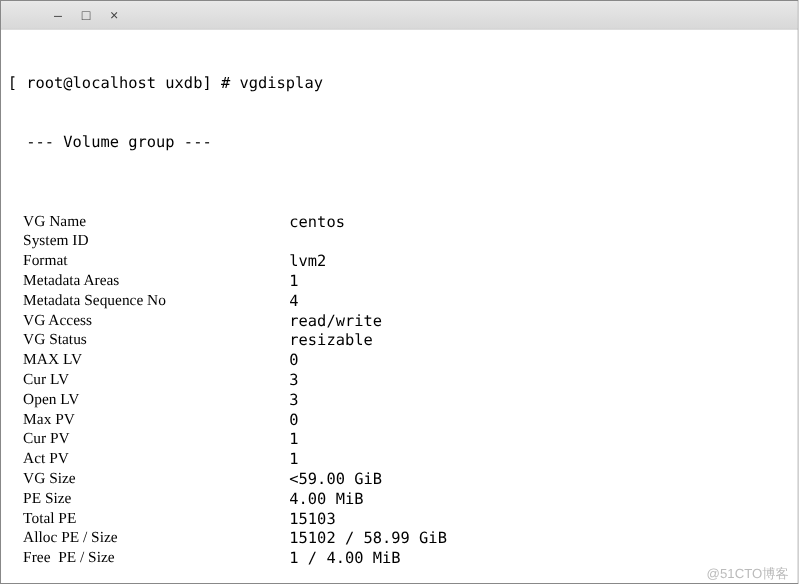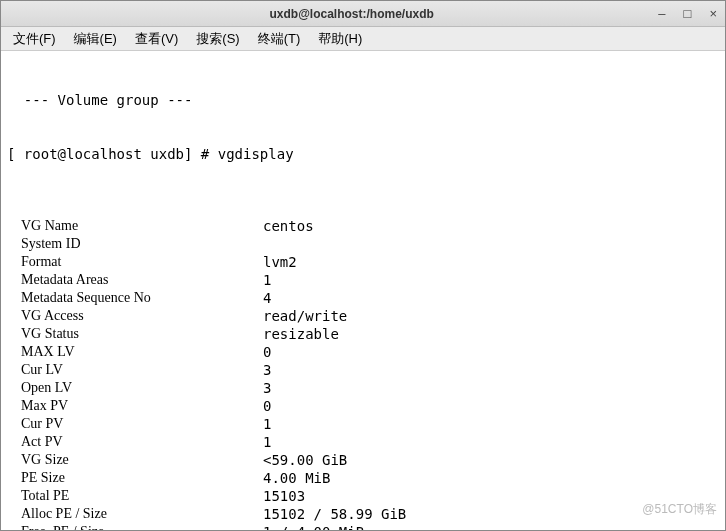--- a/index.html
+++ b/index.html
@@ -65,53 +65,44 @@
       overflow: hidden;
     }
     .term-line { white-space: pre; height: 18px; }
     .kv-line { display: flex; height: 18px; }
     .kv-indent { width: 14px; }
     .kv-label { display: inline-block; width: 210px; font-family: Liberation Serif, serif; }
     .kv-value { display: inline-block; margin-left: 32px; }
     .watermark {
       position: absolute;
       right: 8px;
-      bottom: 12px;
+      bottom: 0;
       color: #bbb;
       font-size: 12px;
       font-family: sans-serif;
     }
   </style>
 </head>
 <body>
 
 <div class="window">
 
   <div class="titlebar">
     <span style="width:40px;"></span>
-    <span class="title">uxdb@localhost:/home/uxdb</span>
     <span class="controls">
       <span>–</span>
       <span>□</span>
       <span>×</span>
     </span>
   </div>
 
-  <div class="menubar">
-    <span class="menu-item">文件(F)</span>
-    <span class="menu-item">编辑(E)</span>
-    <span class="menu-item">查看(V)</span>
-    <span class="menu-item">搜索(S)</span>
-    <span class="menu-item">终端(T)</span>
-    <span class="menu-item">帮助(H)</span>
-  </div>
 
   <div class="terminal">
+    <div class="term-line"><span>[ root@localhost uxdb] # </span><span>vgdisplay</span></div>
     <div class="term-line">  --- Volume group ---</div>
-    <div class="term-line"><span>[ root@localhost uxdb] # </span><span>vgdisplay</span></div>
 
     <div id="fields-container"><div class="kv-line"><span class="kv-indent">  </span><span class="kv-label">VG Name</span><span class="kv-value">centos</span></div><div class="kv-line"><span class="kv-indent">  </span><span class="kv-label">System ID</span><span class="kv-value"></span></div><div class="kv-line"><span class="kv-indent">  </span><span class="kv-label">Format</span><span class="kv-value">lvm2</span></div><div class="kv-line"><span class="kv-indent">  </span><span class="kv-label">Metadata Areas</span><span class="kv-value">1</span></div><div class="kv-line"><span class="kv-indent">  </span><span class="kv-label">Metadata Sequence No</span><span class="kv-value">4</span></div><div class="kv-line"><span class="kv-indent">  </span><span class="kv-label">VG Access</span><span class="kv-value">read/write</span></div><div class="kv-line"><span class="kv-indent">  </span><span class="kv-label">VG Status</span><span class="kv-value">resizable</span></div><div class="kv-line"><span class="kv-indent">  </span><span class="kv-label">MAX LV</span><span class="kv-value">0</span></div><div class="kv-line"><span class="kv-indent">  </span><span class="kv-label">Cur LV</span><span class="kv-value">3</span></div><div class="kv-line"><span class="kv-indent">  </span><span class="kv-label">Open LV</span><span class="kv-value">3</span></div><div class="kv-line"><span class="kv-indent">  </span><span class="kv-label">Max PV</span><span class="kv-value">0</span></div><div class="kv-line"><span class="kv-indent">  </span><span class="kv-label">Cur PV</span><span class="kv-value">1</span></div><div class="kv-line"><span class="kv-indent">  </span><span class="kv-label">Act PV</span><span class="kv-value">1</span></div><div class="kv-line"><span class="kv-indent">  </span><span class="kv-label">VG Size</span><span class="kv-value">&lt;59.00 GiB</span></div><div class="kv-line"><span class="kv-indent">  </span><span class="kv-label">PE Size</span><span class="kv-value">4.00 MiB</span></div><div class="kv-line"><span class="kv-indent">  </span><span class="kv-label">Total PE</span><span class="kv-value">15103</span></div><div class="kv-line"><span class="kv-indent">  </span><span class="kv-label">Alloc PE / Size</span><span class="kv-value">15102 / 58.99 GiB</span></div><div class="kv-line"><span class="kv-indent">  </span><span class="kv-label">Free  PE / Size</span><span class="kv-value">1 / 4.00 MiB</span></div></div>
 
     
 
     
 
     
 
     

